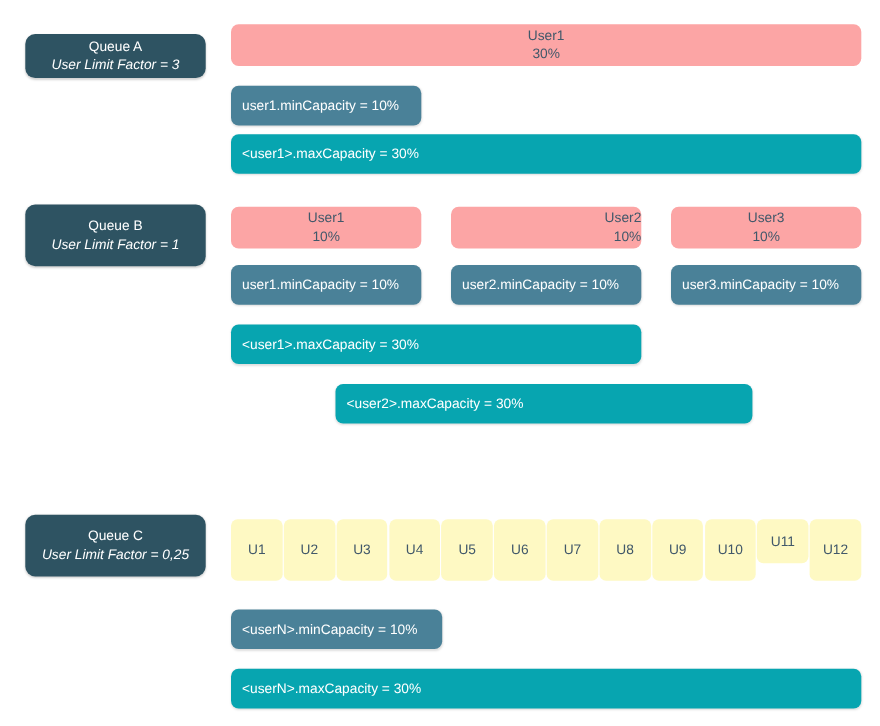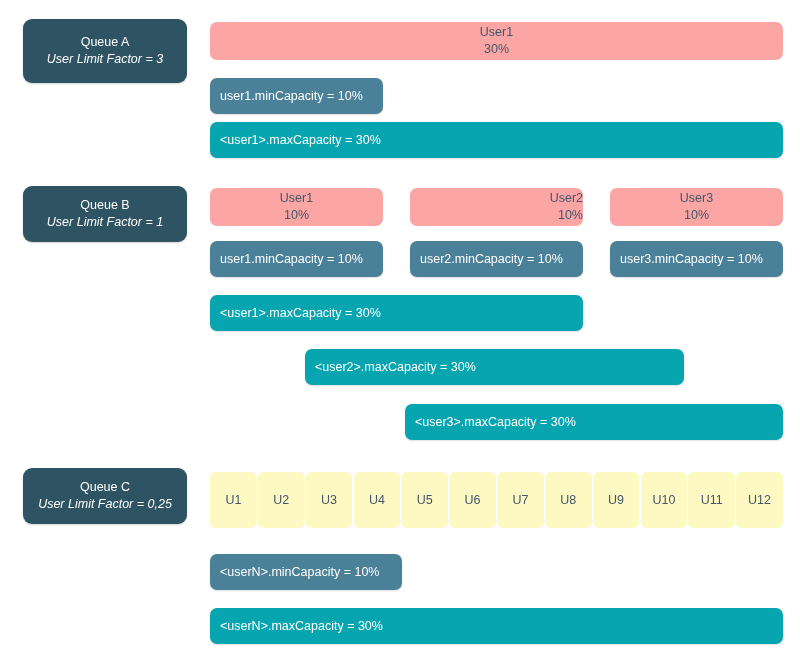--- a/index.html
+++ b/index.html
@@ -83,21 +83,21 @@
     white-space: nowrap;
     overflow: hidden;
   }
   .cap-min { background: #4a8198; }
   .cap-max { background: #07a5b0; }
 </style>
 </head>
 <body>
 
 <div id="canvas">
-    <div class="queue-card" style="left: 23px; top: 19px; width: 164px; height: 64px;">
+    <div class="queue-card" style="left: 23px; top: 31px; width: 164px; height: 40px;">
       <span class="q-name">Queue A</span>
       <span class="q-factor">User Limit Factor = 3</span>
     </div>
     <div class="user-slot" style="left: 210px; top: 22px; width: 573px; height: 38px;">
       <span class="u-name">User1</span>
       <span class="u-pct">30%</span>
     </div>
     <div class="cap-bar cap-min" style="left: 210px; top: 78px; width: 173px; height: 36px;">user1.minCapacity = 10%</div>
     <div class="cap-bar cap-max" style="left: 210px; top: 122px; width: 573px; height: 36px;">&lt;user1&gt;.maxCapacity = 30%</div>
     <div class="queue-card" style="left: 23px; top: 186px; width: 164px; height: 56px;">
@@ -114,32 +114,31 @@
     </div>
     <div class="user-slot" style="left: 610px; top: 188px; width: 173px; height: 38px;">
       <span class="u-name">User3</span>
       <span class="u-pct">10%</span>
     </div>
     <div class="cap-bar cap-min" style="left: 210px; top: 241px; width: 173px; height: 36px;">user1.minCapacity = 10%</div>
     <div class="cap-bar cap-min" style="left: 410px; top: 241px; width: 173px; height: 36px;">user2.minCapacity = 10%</div>
     <div class="cap-bar cap-min" style="left: 610px; top: 241px; width: 173px; height: 36px;">user3.minCapacity = 10%</div>
     <div class="cap-bar cap-max" style="left: 210px; top: 295px; width: 373px; height: 36px;">&lt;user1&gt;.maxCapacity = 30%</div>
     <div class="cap-bar cap-max" style="left: 305px; top: 349px; width: 379px; height: 36px;">&lt;user2&gt;.maxCapacity = 30%</div>
-    <div class="cap-bar cap-max" style="left: 405px; top: 404px; width: 378px; height: 36px;">&lt;user3&gt;.maxCapacity = 30%</div>
     <div class="queue-card" style="left: 23px; top: 468px; width: 164px; height: 56px;">
       <span class="q-name">Queue C</span>
       <span class="q-factor">User Limit Factor = 0,25</span>
     </div>
     <div class="u-box" style="left: 210px; top: 472px; width: 46.8333px; height: 56px;">U1</div>
     <div class="u-box" style="left: 257.833px; top: 472px; width: 46.8333px; height: 56px;">U2</div>
     <div class="u-box" style="left: 305.667px; top: 472px; width: 46.8333px; height: 56px;">U3</div>
     <div class="u-box" style="left: 353.5px; top: 472px; width: 46.8333px; height: 56px;">U4</div>
     <div class="u-box" style="left: 401.333px; top: 472px; width: 46.8333px; height: 56px;">U5</div>
     <div class="u-box" style="left: 449.167px; top: 472px; width: 46.8333px; height: 56px;">U6</div>
     <div class="u-box" style="left: 497px; top: 472px; width: 46.8333px; height: 56px;">U7</div>
     <div class="u-box" style="left: 544.833px; top: 472px; width: 46.8333px; height: 56px;">U8</div>
     <div class="u-box" style="left: 592.667px; top: 472px; width: 46.8333px; height: 56px;">U9</div>
     <div class="u-box" style="left: 640.5px; top: 472px; width: 46.8333px; height: 56px;">U10</div>
-    <div class="u-box" style="left: 688.333px; top: 472px; width: 46.8333px; height: 56px;">U11</div>
+    <div class="u-box" style="left: 688.333px; top: 472px; width: 46.8333px; height: 40px;">U11</div>
     <div class="u-box" style="left: 736.167px; top: 472px; width: 46.8333px; height: 56px;">U12</div>
     <div class="cap-bar cap-min" style="left: 210px; top: 554px; width: 192px; height: 36px;">&lt;userN&gt;.minCapacity = 10%</div>
     <div class="cap-bar cap-max" style="left: 210px; top: 608px; width: 573px; height: 36px;">&lt;userN&gt;.maxCapacity = 30%</div>
   </div>
 
 </body></html>

